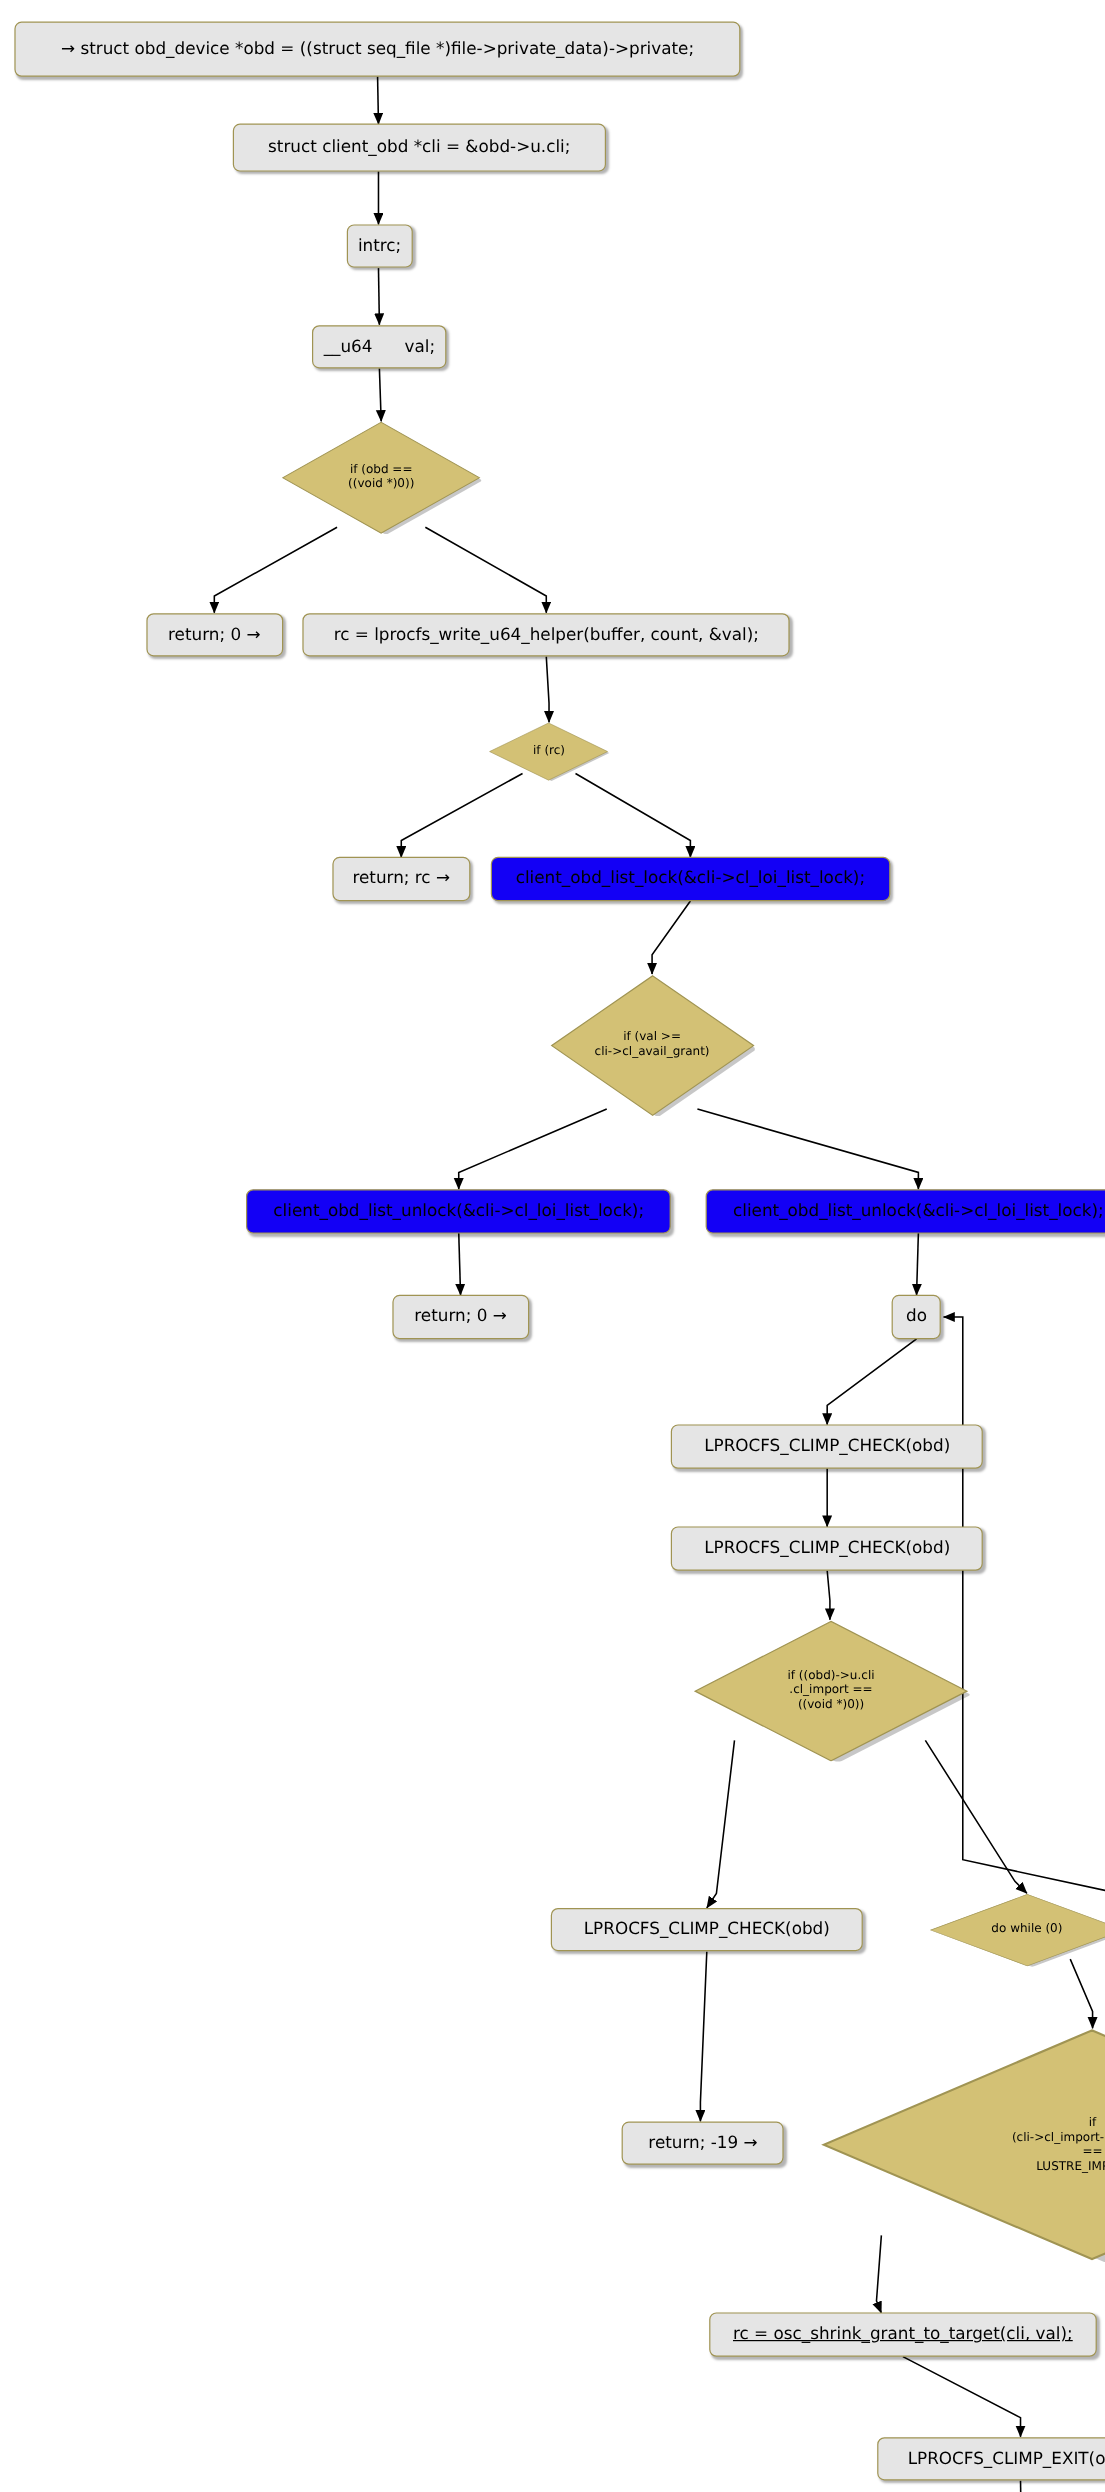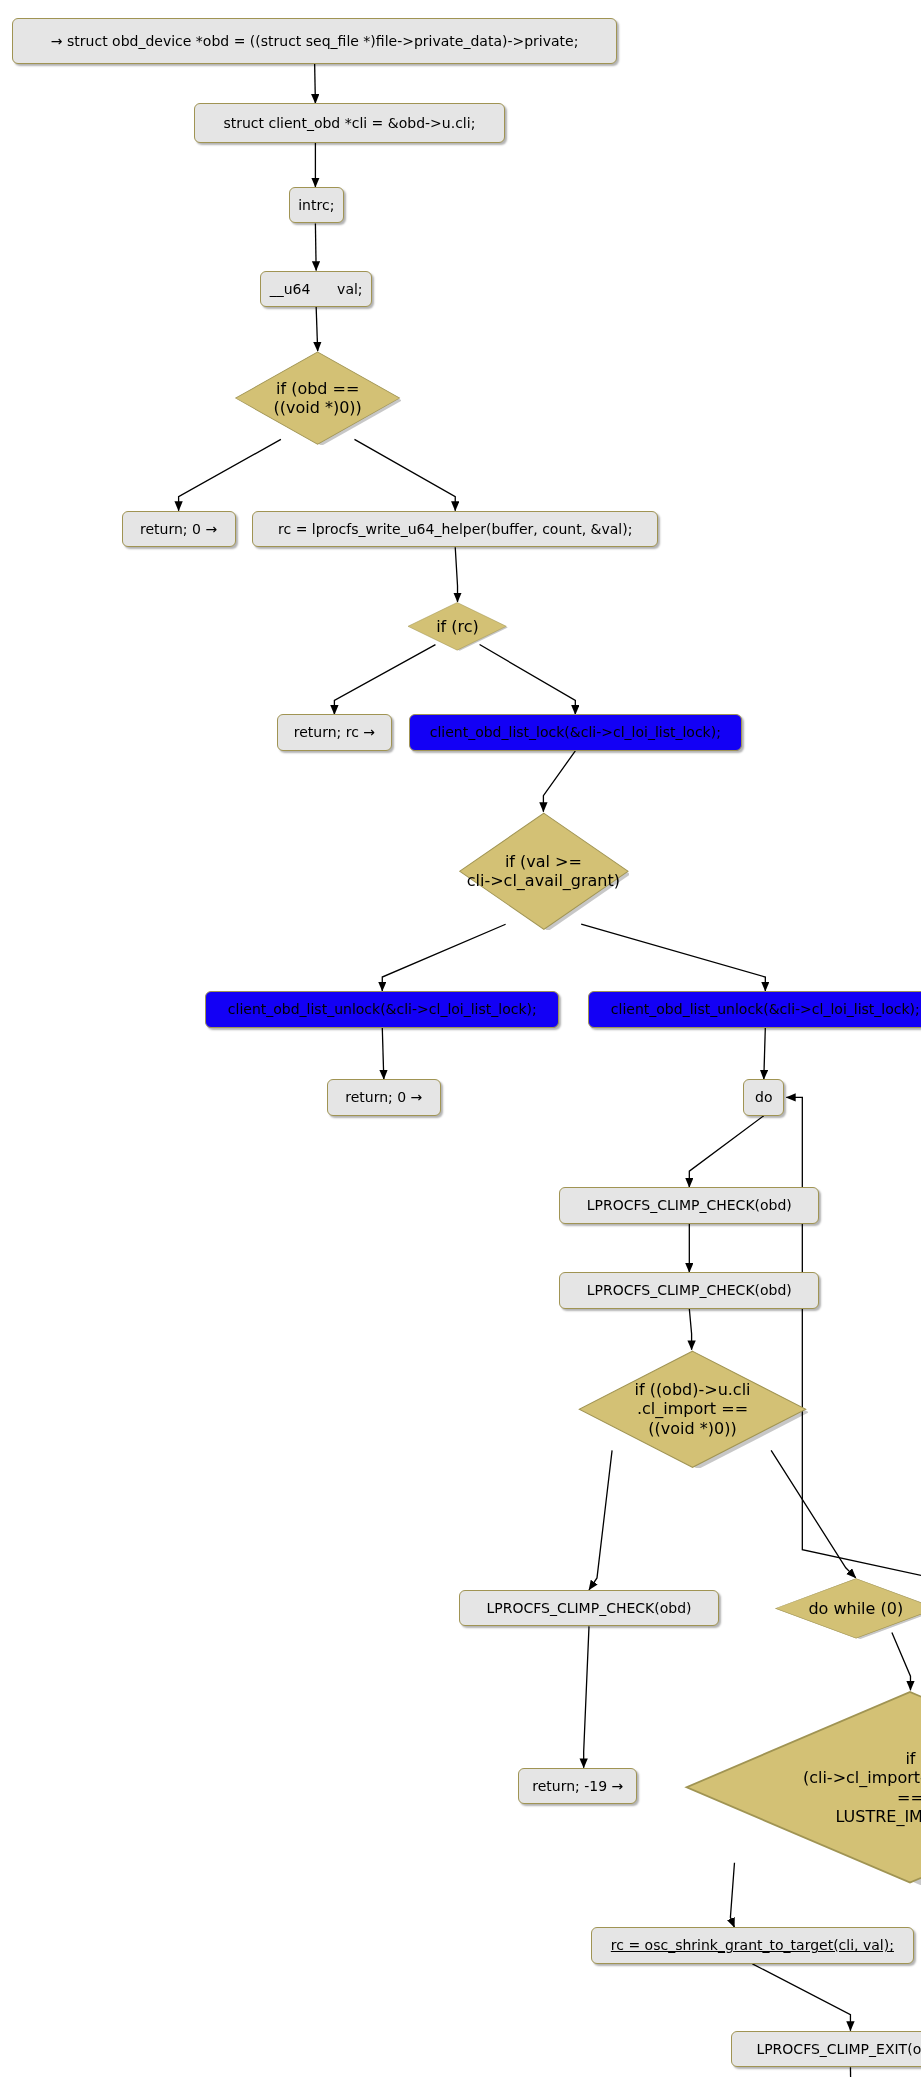--- a/index.html
+++ b/index.html
@@ -60,21 +60,21 @@
   .diamond-shape {
     position: absolute;
     left: 0; top: 0;
     width: 100%;
     height: 100%;
     pointer-events: none;
   }
   .diamond-label {
     position: relative;
     z-index: 2;
-    font-size: 16px;
+    font-size: 10px;
     line-height: 1.2;
   }
 </style>
 </head>
 <body>
 
 <div id="canvas">
   <svg class="edges" viewBox="0 0 921 2077">
     <defs>
       <marker id="arrow" markerWidth="9" markerHeight="9" refX="7.2" refY="3.2" orient="auto" markerUnits="strokeWidth">
@@ -146,21 +146,21 @@
           <polygon points="50,2 98,50 50,98 2,50" fill="#000000" opacity="0.22" transform="translate(2.5,2.5)"></polygon>
           <polygon points="50,1 99,50 50,99 1,50" fill="#D3C175" stroke="#A09453" stroke-width="0.7"></polygon>
         </svg><span class="diamond-label">if ((obd)-&gt;u.cli
 .cl_import ==
 ((void *)0))</span></div>
       <div class="node process" style="left: 459.04px; top: 1589.92px; width: 259.92px; height: 36.48px;"><span>LPROCFS_CLIMP_CHECK(obd)</span></div>
       <div class="node decision" style="left: 773.68px; top: 1577.76px; width: 164.16px; height: 60.8px;"><svg class="diamond-shape" viewBox="0 0 100 100" preserveAspectRatio="none">
           <polygon points="50,2 98,50 50,98 2,50" fill="#000000" opacity="0.22" transform="translate(2.5,2.5)"></polygon>
           <polygon points="50,1 99,50 50,99 1,50" fill="#D3C175" stroke="#A09453" stroke-width="0.7"></polygon>
         </svg><span class="diamond-label">do while (0)</span></div>
-      <div class="node process" style="left: 518.32px; top: 1767.76px; width: 119px; height: 36.48px;"><span>return; -19 →</span></div>
+      <div class="node process" style="left: 518.32px; top: 1767.76px; width: 135px; height: 36.48px;"><span>return; -19 →</span></div>
       <div class="node decision" style="left: 682.48px; top: 1690.24px; width: 456px; height: 194.56px;"><svg class="diamond-shape" viewBox="0 0 100 100" preserveAspectRatio="none">
           <polygon points="50,2 98,50 50,98 2,50" fill="#000000" opacity="0.22" transform="translate(2.5,2.5)"></polygon>
           <polygon points="50,1 99,50 50,99 1,50" fill="#D3C175" stroke="#A09453" stroke-width="0.7"></polygon>
         </svg><span class="diamond-label">if
 (cli-&gt;cl_import-&gt;imp_state
 ==
 LUSTRE_IMP_FULL)</span></div>
       <div class="node process" style="left: 591.28px; top: 1927.36px; width: 322.24px; height: 36.48px; text-decoration: underline;"><span>rc = osc_shrink_grant_to_target(cli, val);</span></div>
       <div class="node process" style="left: 731.12px; top: 2030.72px; width: 238.64px; height: 36.48px;"><span>LPROCFS_CLIMP_EXIT(obd)</span></div>
     </div>

